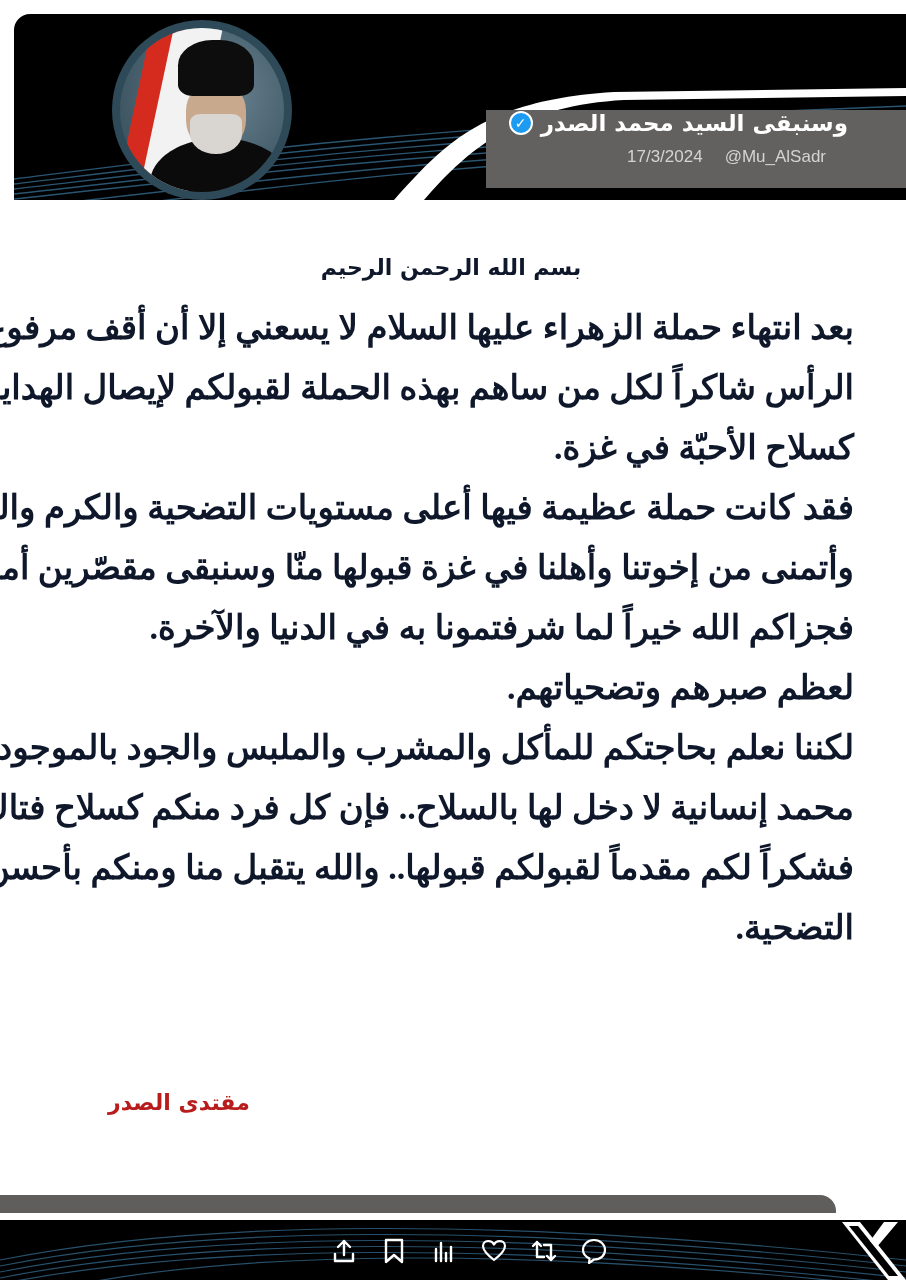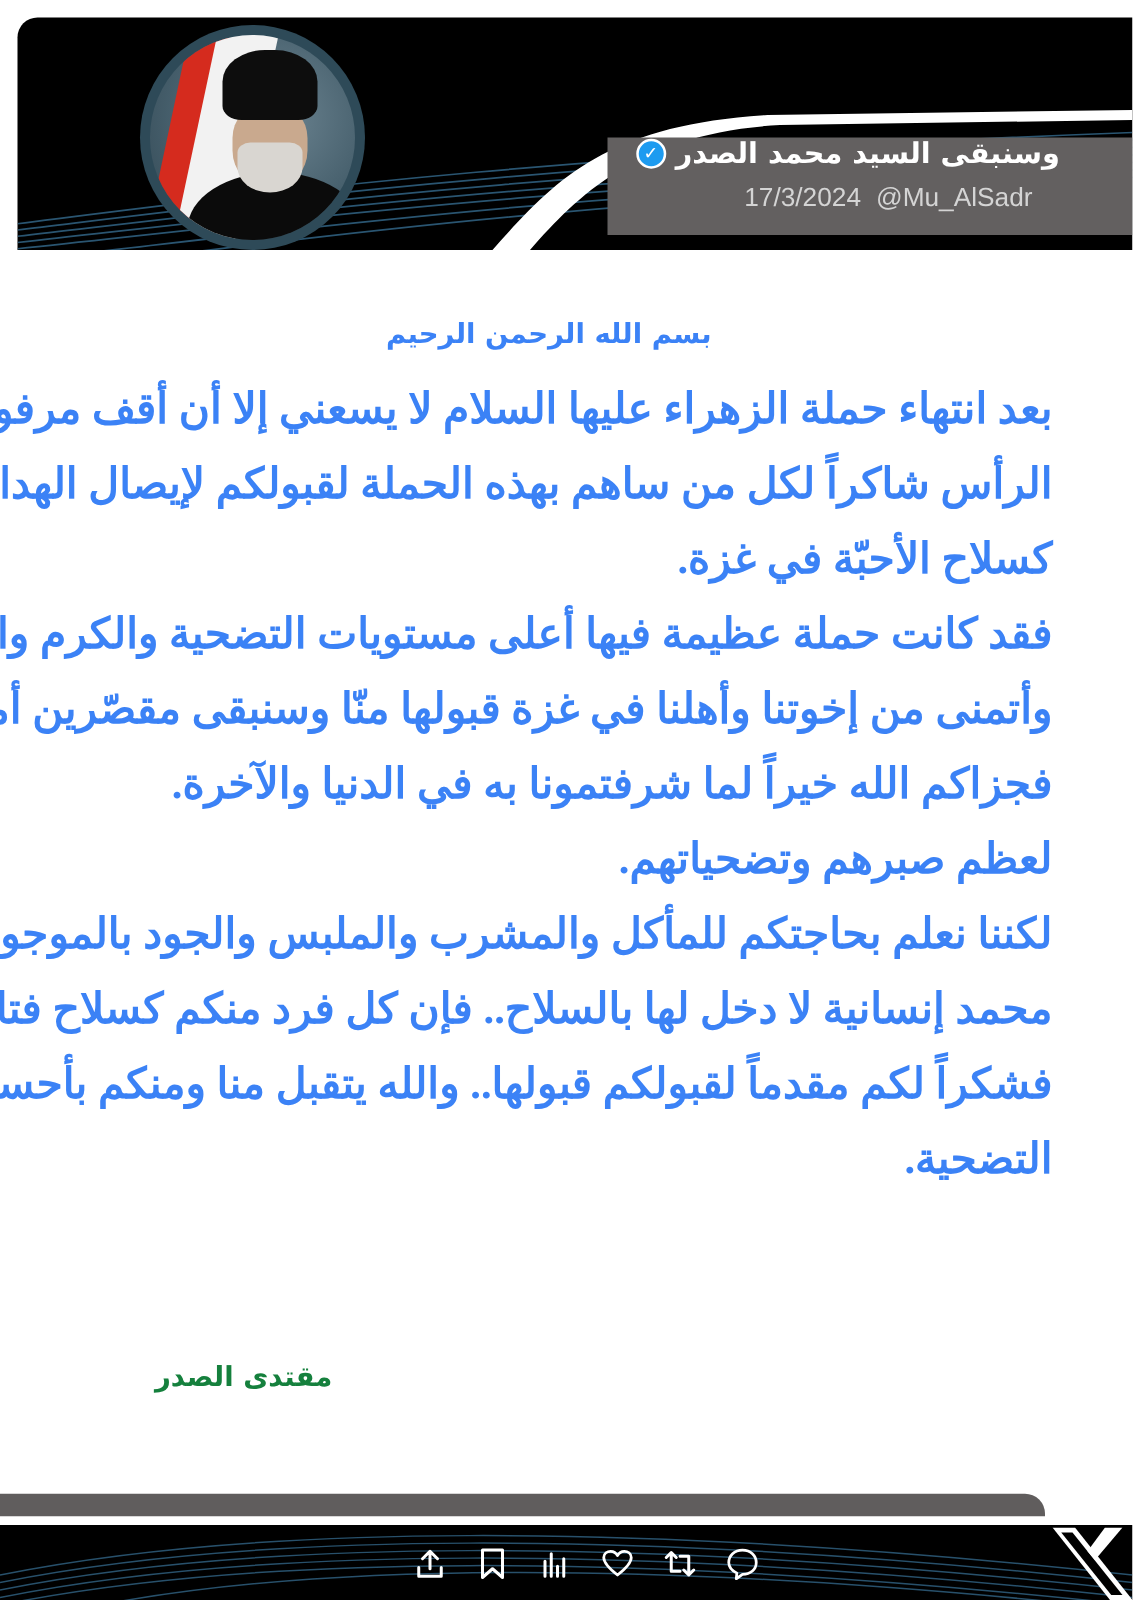--- a/index.html
+++ b/index.html
@@ -49,40 +49,40 @@
       font-family: "DejaVu Sans", sans-serif; font-size: 23px; font-weight: bold;
       direction: rtl; display: flex; align-items: center; gap: 8px;
     }
     .verified {
       width: 24px; height: 24px; border-radius: 50%; background: #1d9bf0;
       display: inline-flex; align-items: center; justify-content: center;
       color: #fff; font-size: 14px; font-weight: bold; border: 2px solid #ffffff;
     }
     .meta-line {
       position: absolute; right: 80px; top: 147px; color: #d4d4d4;
-      font-family: "Liberation Sans", sans-serif; font-size: 21px;
-      display: flex; gap: 12px; direction: ltr;
+      font-family: "Liberation Sans", sans-serif; font-size: 17px;
+      display: flex; gap: 22px; direction: ltr;
     }
 
     
     .content {
-      position: absolute; left: 36px; top: 255px; width: 806px;
-      direction: rtl; color: #3b82f6;
+      position: absolute; left: 48px; top: 255px; width: 806px;
+      direction: rtl; color: #0f172a;
     }
     .basmala {
       text-align: center; font-size: 22px; font-weight: bold; margin-bottom: 18px;
       font-family: "DejaVu Sans", sans-serif;
     }
     .para-line {
       font-size: 34px; font-weight: bold; line-height: 60px; text-align: justify;
       font-family: Liberation Serif, serif; white-space: nowrap;
     }
     .signature {
       position: absolute; left: 108px; top: 1090px; font-size: 22px; font-weight: bold;
-      direction: rtl; color: #15803d; font-family: "DejaVu Sans", sans-serif; margin-left: 16px;
+      direction: rtl; color: #b91c1c; font-family: "DejaVu Sans", sans-serif;
     }
 
     
     .footer-bar {
       position: absolute; left: 0; top: 1195px; width: 836px; height: 18px;
       background: #605d5d; border-top-right-radius: 16px;
     }
     .footer {
       position: absolute; left: 0; top: 1220px; width: 906px; height: 60px;
       background: #000; overflow: hidden;

